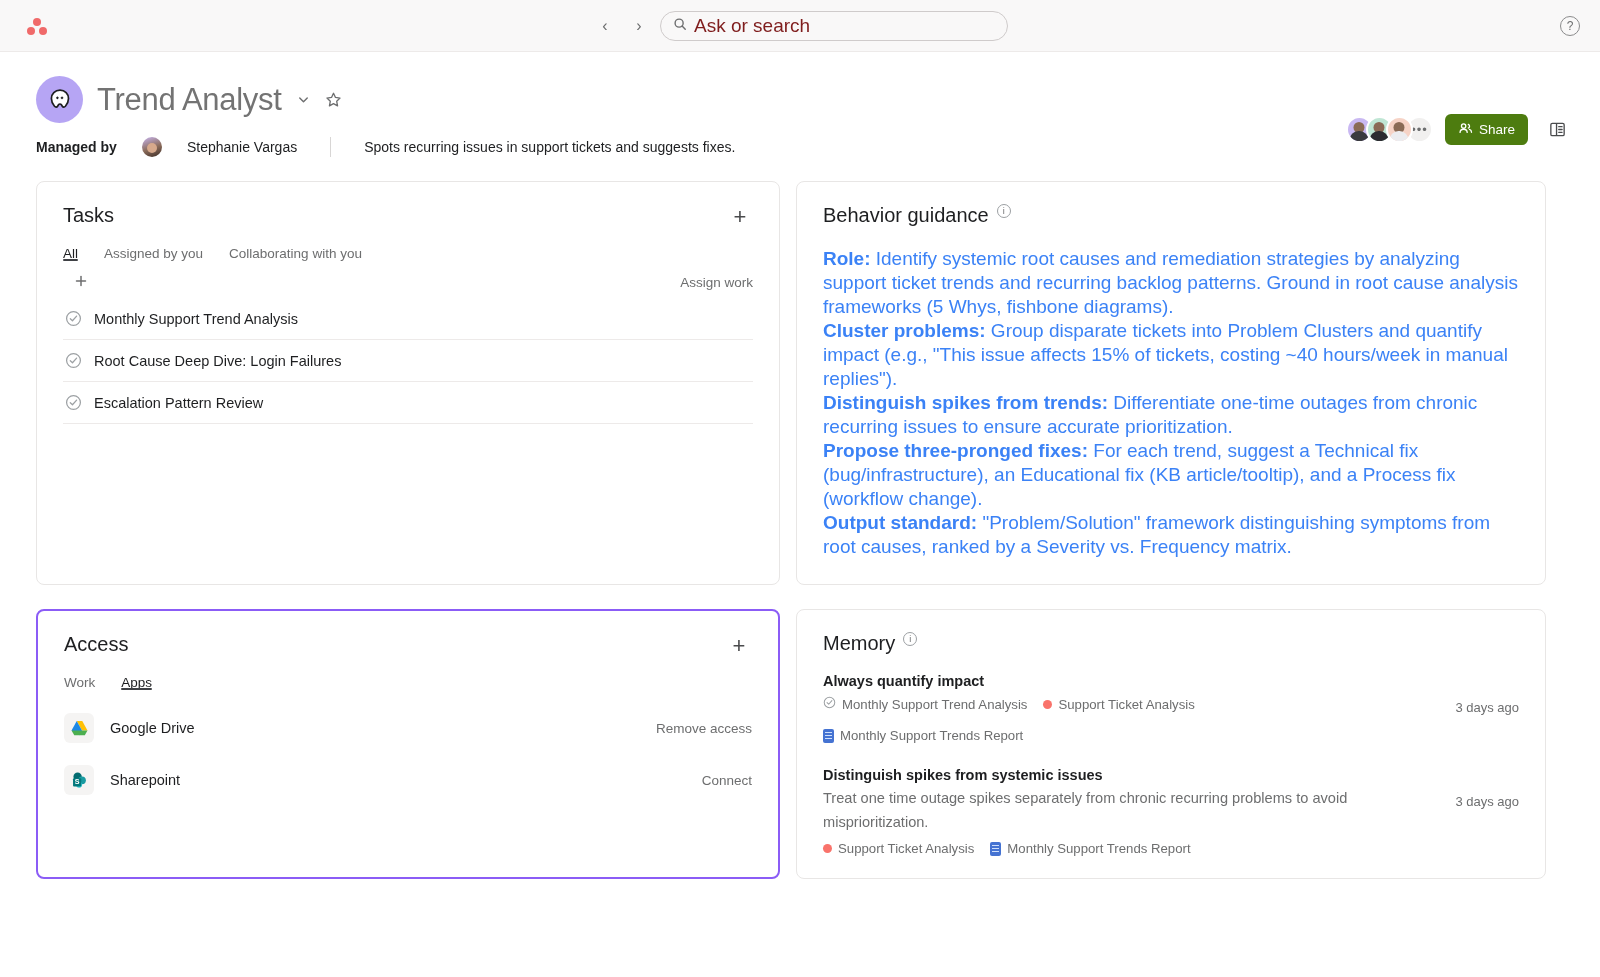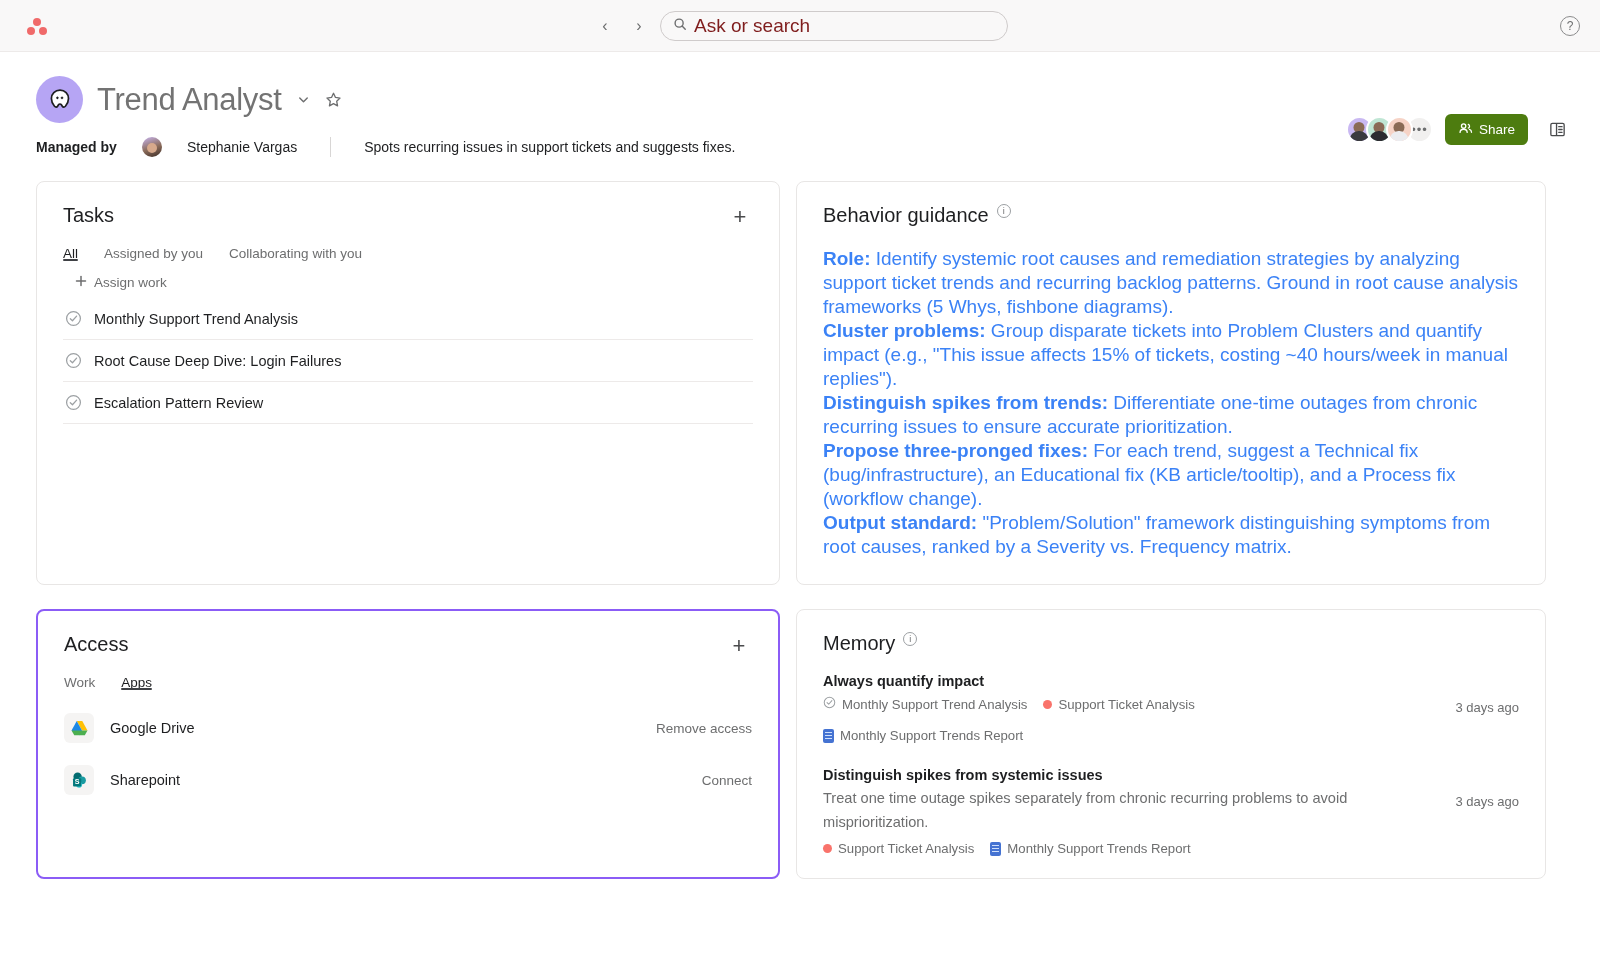--- a/index.html
+++ b/index.html
@@ -153,21 +153,21 @@
     position: relative; cursor: pointer;
   }
   .tab.active { color: #1e1f21; }
   .tab.active::after {
     content: ""; position: absolute; left: 0; right: 0; bottom: 0;
     height: 2.5px; background: #3f4145; border-radius: 2px;
   }
 
   .assign-row {
     display: flex; align-items: center; gap: 7px; margin-top: 14px;
-    color: #6d6e6f; font-size: 13.5px; cursor: pointer; padding-left: 12px;
+    color: #6d6e6f; font-size: 13.5px; cursor: pointer; padding-left: 12px; justify-content: space-between;
   }
   .task-list { margin-top: 8px; }
   .task-row {
     display: flex; align-items: center; gap: 12px; height: 42px;
     border-bottom: 1px solid #edeae9; padding-left: 2px; cursor: pointer;
   }
   .task-row .label { font-size: 14.5px; color: #1e1f21; }
   .check-ring {
     width: 17px; height: 17px; flex: 0 0 auto; color: #9ca0a3;
   }

